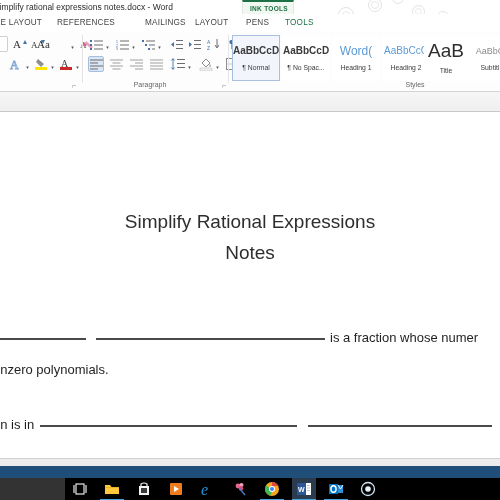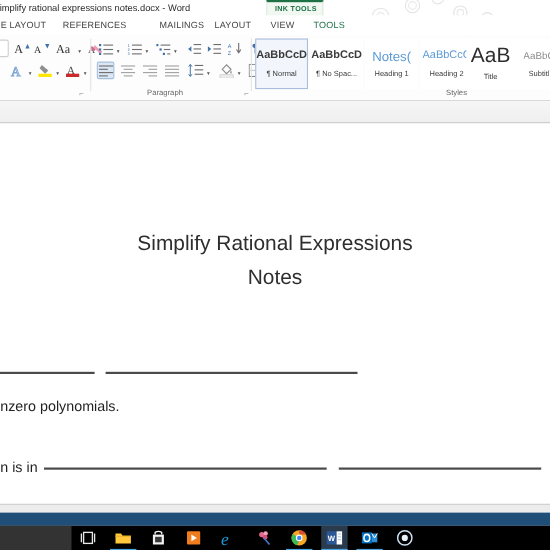--- a/index.html
+++ b/index.html
@@ -165,21 +165,21 @@
 
   <div class="ctx-group">
     <div class="ctx-label">INK TOOLS</div>
   </div>
 
   <div class="tabrow">
     <div class="tab" style="left:-6px;">GE LAYOUT</div>
     <div class="tab" style="left:57px;">REFERENCES</div>
     <div class="tab" style="left:145px;">MAILINGS</div>
     <div class="tab" style="left:195px;">LAYOUT</div>
-    <div class="tab" style="left:246px;">VIEW</div>
+    <div class="tab" style="left:246px;">PENS</div>
     <div class="tab active" style="left:285px;">TOOLS</div>
   </div>
 
   <div class="ribbon">
 
     <div class="btn bord" style="left:-8px;top:4px;width:16px;height:16px;"></div>
 
     <div class="btn" style="left:12px;top:4px;width:16px;height:16px;">
       <svg class="ico" width="14" height="12" viewBox="0 0 14 12">
         <text x="0" y="10" font-family="Liberation Serif, serif" font-size="11" fill="#333">A</text>
@@ -187,21 +187,21 @@
       </svg>
     </div>
 
     <div class="btn" style="left:30px;top:4px;width:16px;height:16px;">
       <svg class="ico" width="14" height="12" viewBox="0 0 14 12">
         <text x="0" y="10" font-family="Liberation Serif, serif" font-size="9" fill="#333">A</text>
         <path d="M10 2 L14 2 L12 6 Z" fill="#4472a8"></path>
       </svg>
     </div>
 
-    <div class="btn" style="left:50px;top:4px;width:20px;height:16px;">
+    <div class="btn" style="left:36px;top:4px;width:20px;height:16px;">
       <svg class="ico" width="18" height="12" viewBox="0 0 18 12">
         <text x="0" y="10" font-family="Liberation Serif, serif" font-size="11" fill="#333">Aa</text>
       </svg>
     </div>
     <div class="caret" style="left:69px;top:4px;">▾</div>
 
     <div class="btn" style="left:79px;top:4px;width:16px;height:16px;">
       <svg class="ico" width="14" height="13" viewBox="0 0 14 13">
         <text x="0" y="10" font-family="Liberation Serif, serif" font-size="9" fill="#555">A</text>
         <path d="M6 3 L13 9 L11 11 L5 5 Z" fill="#e8a0b8"></path>
@@ -364,21 +364,21 @@
 
     <div class="stylebox sel" style="left:232px;">
       <div class="style-prev" style="color:#3b3b3b;font-size:10px;font-weight:bold;">AaBbCcDc</div>
       <div class="style-name">¶ Normal</div>
     </div>
     <div class="stylebox" style="left:282px;">
       <div class="style-prev" style="color:#3b3b3b;font-size:10px;font-weight:bold;">AaBbCcDc</div>
       <div class="style-name">¶ No Spac...</div>
     </div>
     <div class="stylebox" style="left:332px;">
-      <div class="style-prev" style="color:#5b9bd5;font-size:12px;">Notes(</div>
+      <div class="style-prev" style="color:#5b9bd5;font-size:12px;">Word(</div>
       <div class="style-name">Heading 1</div>
     </div>
     <div class="stylebox" style="left:382px;">
       <div class="style-prev" style="color:#5b9bd5;font-size:10px;">AaBbCcC</div>
       <div class="style-name">Heading 2</div>
     </div>
     <div class="stylebox" style="left:424px;width:44px;">
       <div class="style-prev" style="color:#2e2e2e;font-size:19px;line-height:20px;">AaB</div>
       <div class="style-name">Title</div>
     </div>
@@ -390,21 +390,21 @@
     <div class="grp-label" style="left:380px;width:70px;">Styles</div>
   </div>
 
   <div class="ruler"></div>
 
   <div class="docarea">
     <div class="doc-title" style="top:127px;">Notes</div>
     <div class="doc-title" style="top:96px;">Simplify Rational Expressions</div>
 
     <div class="doc-line" style="left:-6px;top:216px;">
-      <span class="blank" style="width:92px;"></span><span style="display:inline-block;width:10px;"></span><span class="blank" style="width:229px;"></span><span style="display:inline-block;width:5px;"></span>
+      <span class="blank" style="width:92px;"></span><span style="display:inline-block;width:10px;"></span><span class="blank" style="width:229px;"></span><span style="display:inline-block;width:5px;"></span><span>is a fraction whose numer</span>
     </div>
 
     <div class="doc-line" style="left:-7px;top:248px;">onzero polynomials.</div>
 
     <div class="doc-line" style="left:-7px;top:303px;">
       <span>on is in</span><span style="display:inline-block;width:6px;"></span><span class="blank" style="width:257px;"></span><span style="display:inline-block;width:11px;"></span><span class="blank" style="width:184px;"></span>
     </div>
   </div>
 
   <div class="statusbar"></div>

